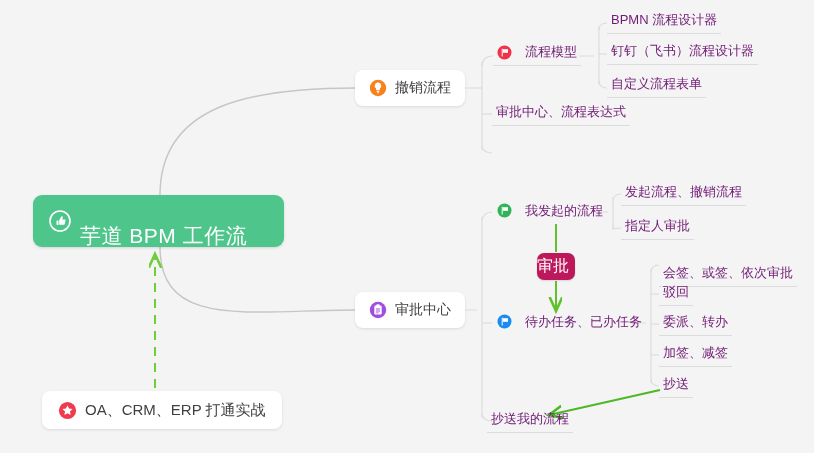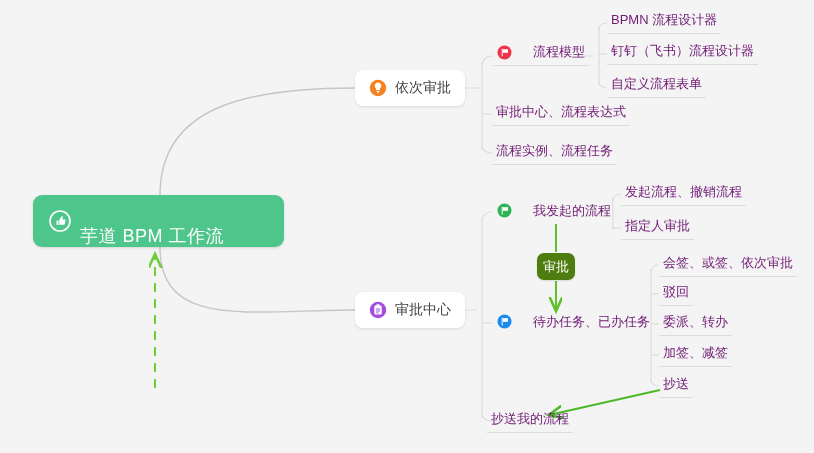--- a/index.html
+++ b/index.html
@@ -31,21 +31,21 @@
     background: #4ec58a;
     border-radius: 9px;
     box-shadow: 0 1px 3px rgba(0,0,0,0.13);
     display: flex;
     align-items: center;
     padding-left: 16px;
     box-sizing: border-box;
   }
   .root-label {
     color: #ffffff;
-    font-size: 18px;
+    font-size: 21px;
     letter-spacing: 0.5px;
     margin-left: 9px;
     white-space: nowrap;
     margin-top: 29px;
   }
 
   
   .card-node {
     position: absolute;
     background: #ffffff;
@@ -79,41 +79,40 @@
     padding: 0 4px 3px 4px;
     box-sizing: border-box;
     white-space: nowrap;
     height: 24px;
   }
   .leaf-text {
     font-size: 13px;
     color: #701a75;
     white-space: nowrap;
   }
-  .leaf.with-icon .leaf-text { margin-left: 21px; }
+  .leaf.with-icon .leaf-text { margin-left: 13px; }
   .leaf.no-underline { border-bottom: none; }
 
   
   .icon {
     display: inline-block;
     flex: 0 0 auto;
     line-height: 0;
   }
   .icon svg { display: block; }
 
   
   .anno-pill {
     position: absolute;
-    background: #4d7c0f;
+    background: #be185d;
     border-radius: 7px;
     color: #ffffff;
-    font-size: 13px;
+    font-size: 16px;
     display: flex;
     align-items: center;
-    justify-content: center;
     box-shadow: 0 1px 2px rgba(0,0,0,0.12);
   }
   #pill-approve {
     left: 537px; top: 253px;
     width: 38px; height: 27px;
   }
 </style>
 </head>
 <body>
 
@@ -184,21 +183,21 @@
 
   <div class="card-node" id="node-flow-mgmt">
     <span class="icon">
       <svg width="18" height="18" viewBox="0 0 18 18">
         <circle cx="9" cy="9" r="8.2" fill="#f5821f"></circle>
         <path d="M9 3.6a3.3 3.3 0 0 0-1.9 6v1.1c0 .3.3.6.6.6h2.6c.3 0 .6-.3.6-.6v-1.1A3.3 3.3 0 0 0 9 3.6z" fill="#ffffff"></path>
         <rect x="7.7" y="11.9" width="2.6" height="1" rx="0.5" fill="#ffffff"></rect>
         <rect x="8.1" y="13.3" width="1.8" height="1" rx="0.5" fill="#ffffff"></rect>
       </svg>
     </span>
-    <span class="card-label">依次审批</span>
+    <span class="card-label">撤销流程</span>
   </div>
 
   <div class="leaf with-icon" style="left:493px; top:42px;">
     <span class="icon">
       <svg width="15" height="15" viewBox="0 0 15 15">
         <circle cx="7.5" cy="7.5" r="7" fill="#f0324b"></circle>
         <rect x="4.7" y="3.6" width="1" height="8" rx="0.5" fill="#ffffff"></rect>
         <path d="M5.9 4.2h5.1v3.6H5.9z" fill="#ffffff"></path>
       </svg>
     </span>
@@ -210,23 +209,20 @@
   </div>
   <div class="leaf" style="left:607px; top:41px;">
     <span class="leaf-text">钉钉（飞书）流程设计器</span>
   </div>
   <div class="leaf" style="left:607px; top:74px;">
     <span class="leaf-text">自定义流程表单</span>
   </div>
 
   <div class="leaf" style="left:492px; top:102px;">
     <span class="leaf-text">审批中心、流程表达式</span>
-  </div>
-  <div class="leaf" style="left:492px; top:141px;">
-    <span class="leaf-text">流程实例、流程任务</span>
   </div>
 
   <div class="card-node" id="node-approval-center">
     <span class="icon">
       <svg width="18" height="18" viewBox="0 0 18 18">
         <circle cx="9" cy="9" r="8.2" fill="#a04de0"></circle>
         <rect x="5.3" y="4.6" width="7.4" height="9" rx="1.3" fill="#ffffff"></rect>
         <rect x="7.2" y="3.3" width="3.6" height="2.2" rx="1.1" fill="#ffffff"></rect>
         <rect x="6.8" y="7.5" width="4.4" height="0.95" rx="0.47" fill="#a04de0"></rect>
         <rect x="6.8" y="9.5" width="4.4" height="0.95" rx="0.47" fill="#a04de0"></rect>
@@ -258,21 +254,21 @@
         <path d="M5.9 4.2h5.1v3.6H5.9z" fill="#ffffff"></path>
       </svg>
     </span>
     <span class="leaf-text">待办任务、已办任务</span>
   </div>
 
   <div class="leaf" style="left:621px; top:216px;">
     <span class="leaf-text">指定人审批</span>
   </div>
 
-  <div class="leaf" style="left:659px; top:253px;">
+  <div class="leaf" style="left:659px; top:263px;">
     <span class="leaf-text">会签、或签、依次审批</span>
   </div>
   <div class="leaf" style="left:659px; top:282px;">
     <span class="leaf-text">驳回</span>
   </div>
   <div class="leaf" style="left:659px; top:312px;">
     <span class="leaf-text">委派、转办</span>
   </div>
   <div class="leaf" style="left:659px; top:343px;">
     <span class="leaf-text">加签、减签</span>
@@ -282,14 +278,23 @@
   </div>
 
   <div class="leaf" style="left:487px; top:409px;">
     <span class="leaf-text">抄送我的流程</span>
   </div>
 
   <div class="anno-pill" id="pill-approve">
     <span>审批</span>
   </div>
 
+  <div class="card-node" id="node-integration">
+    <span class="icon">
+      <svg width="19" height="19" viewBox="0 0 19 19">
+        <circle cx="9.5" cy="9.5" r="8.6" fill="#ef3b4e"></circle>
+        <path d="M9.5 4.4l1.55 3.14 3.47.5-2.51 2.45.59 3.45-3.1-1.63-3.1 1.63.59-3.45-2.51-2.45 3.47-.5z" fill="#ffffff"></path>
+      </svg>
+    </span>
+    <span class="card-label">OA、CRM、ERP 打通实战</span>
+  </div>
 
 </div>
 
 </body></html>

